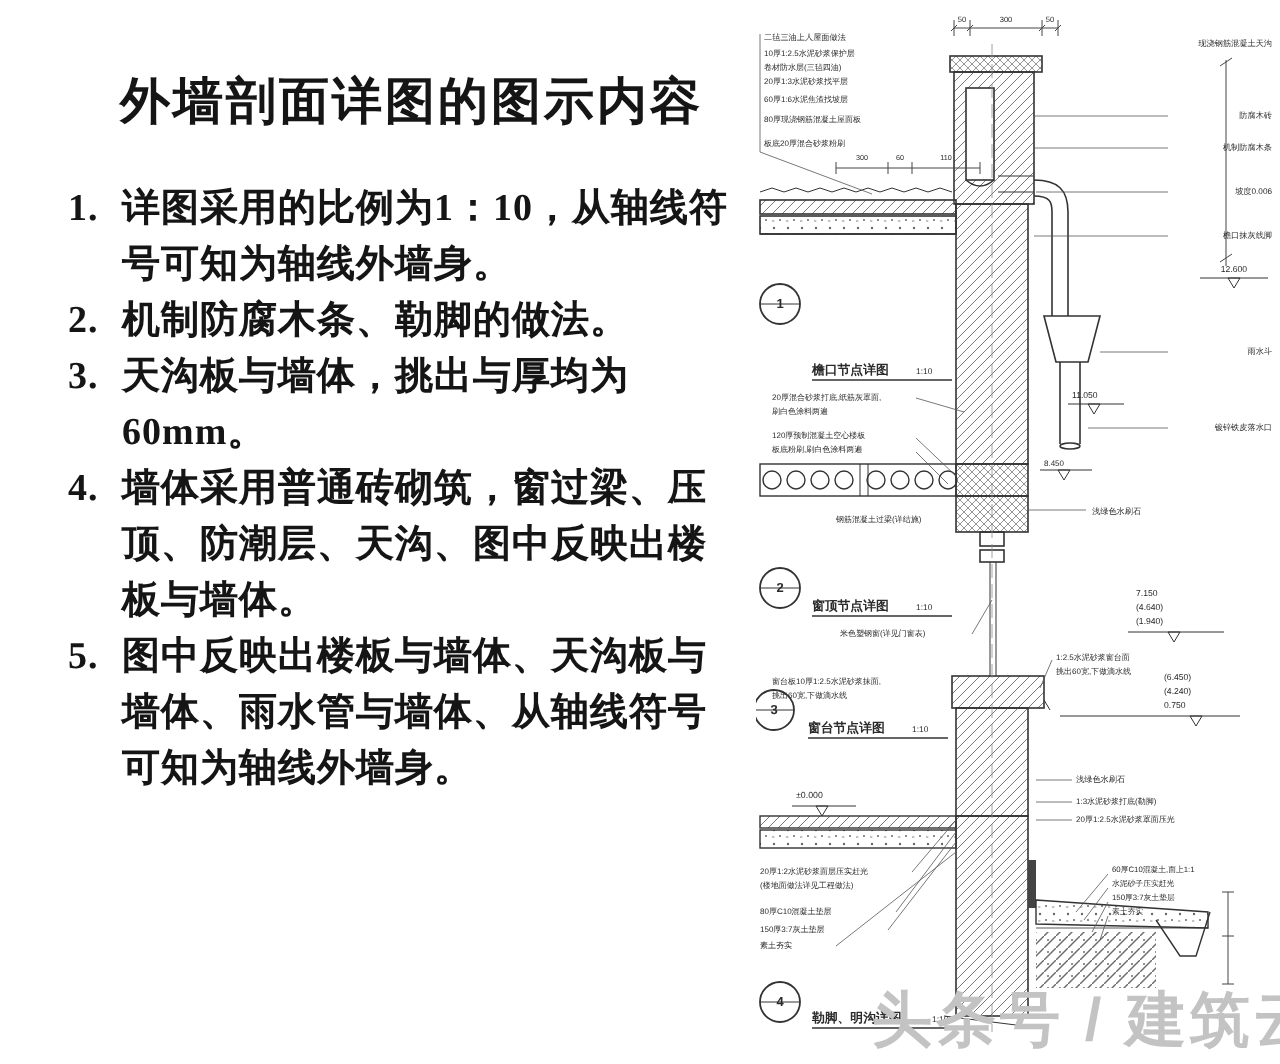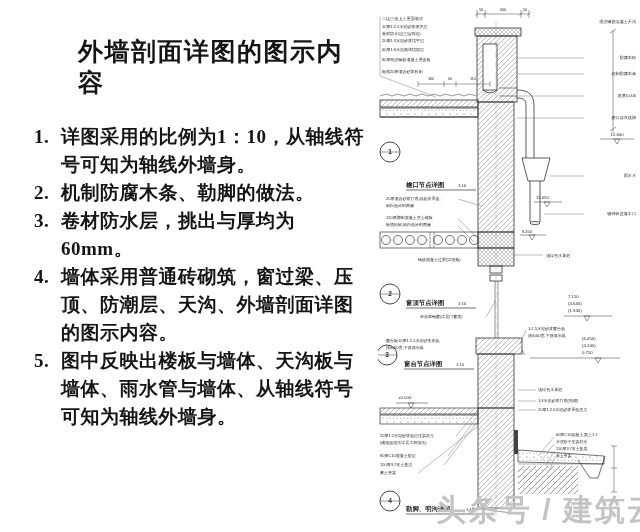--- a/index.html
+++ b/index.html
@@ -1,19 +1,19 @@
 <!DOCTYPE html>
 <html><head>
 <meta charset="utf-8">
 <style>
   html,body{margin:0;padding:0;background:#ffffff;}
   .page{position:relative;width:640px;height:532px;background:#fff;overflow:hidden;
         font-family:"Liberation Serif","DejaVu Serif",serif;color:#151515;}
   .notes{position:absolute;left:34px;top:36px;width:332px;}
-  .notes h1{font-size:25px;line-height:1.25;margin:0 0 24px 44px;letter-spacing:1.5px;font-weight:700;}
+  .notes h1{font-size:25px;line-height:1.25;margin:0 0 24px 26px;letter-spacing:1.5px;font-weight:700;}
   .item{display:flex;font-size:19px;font-weight:700;line-height:28px;letter-spacing:0.5px;}
   .item .num{flex:none;width:27px;}
   .item .txt{flex:1;}
   svg.drawing{position:absolute;left:378px;top:0;}
   svg.drawing text{font-family:"Liberation Sans","DejaVu Sans",sans-serif;fill:#2b2b2b;}
   .watermark{position:absolute;left:436px;top:490px;font-size:30px;font-weight:700;
              color:#c3c3c3;letter-spacing:2px;white-space:nowrap;
              font-family:"Liberation Sans","DejaVu Sans",sans-serif;z-index:5;}
 </style>
 </head>
@@ -26,25 +26,25 @@
     <div class="item">
       <span class="num">1.</span>
       <span class="txt">详图采用的比例为1：10，从轴线符号可知为轴线外墙身。</span>
     </div>
     <div class="item">
       <span class="num">2.</span>
       <span class="txt">机制防腐木条、勒脚的做法。</span>
     </div>
     <div class="item">
       <span class="num">3.</span>
-      <span class="txt">卷材防水层，挑出与厚均为60mm。</span>
+      <span class="txt">天沟板与墙体，挑出与厚均为60mm。</span>
     </div>
     <div class="item">
       <span class="num">4.</span>
-      <span class="txt">墙体采用普通砖砌筑，窗过梁、压顶、防潮层、天沟、外墙剖面详图的图示内容。</span>
+      <span class="txt">墙体采用普通砖砌筑，窗过梁、压顶、防潮层、天沟、图中反映出楼板与墙体。</span>
     </div>
     <div class="item">
       <span class="num">5.</span>
       <span class="txt">图中反映出楼板与墙体、天沟板与墙体、雨水管与墙体、从轴线符号可知为轴线外墙身。</span>
     </div>
   </div>
 
   <svg class="drawing" width="262" height="532" viewBox="0 0 262 532">
     <defs>
       <pattern id="ph" patternUnits="userSpaceOnUse" width="5" height="5">

